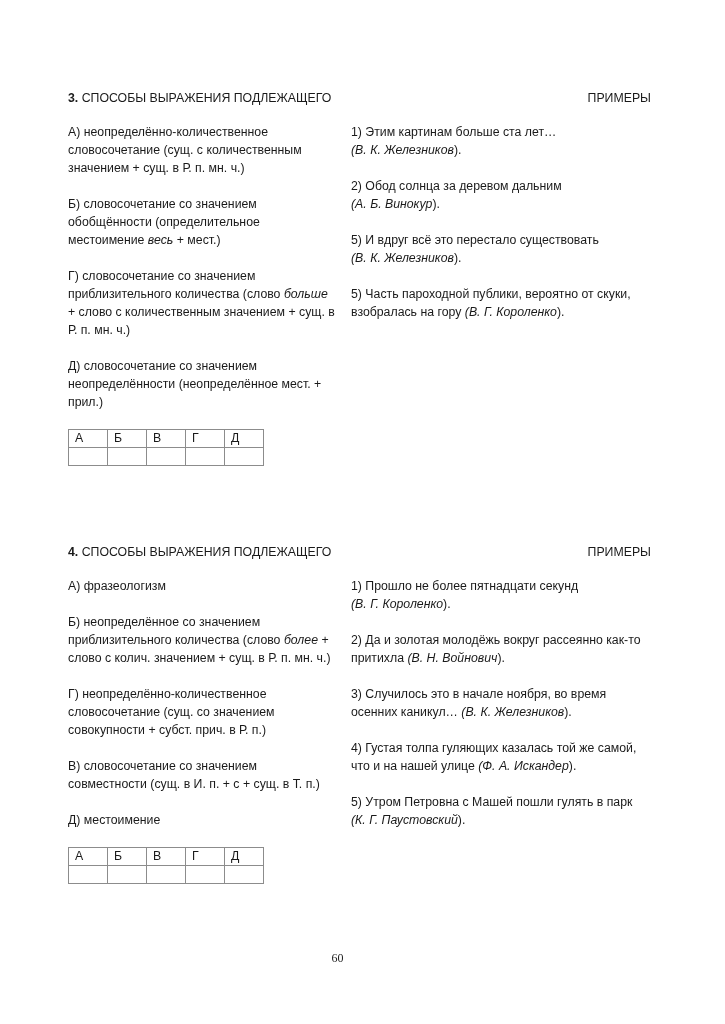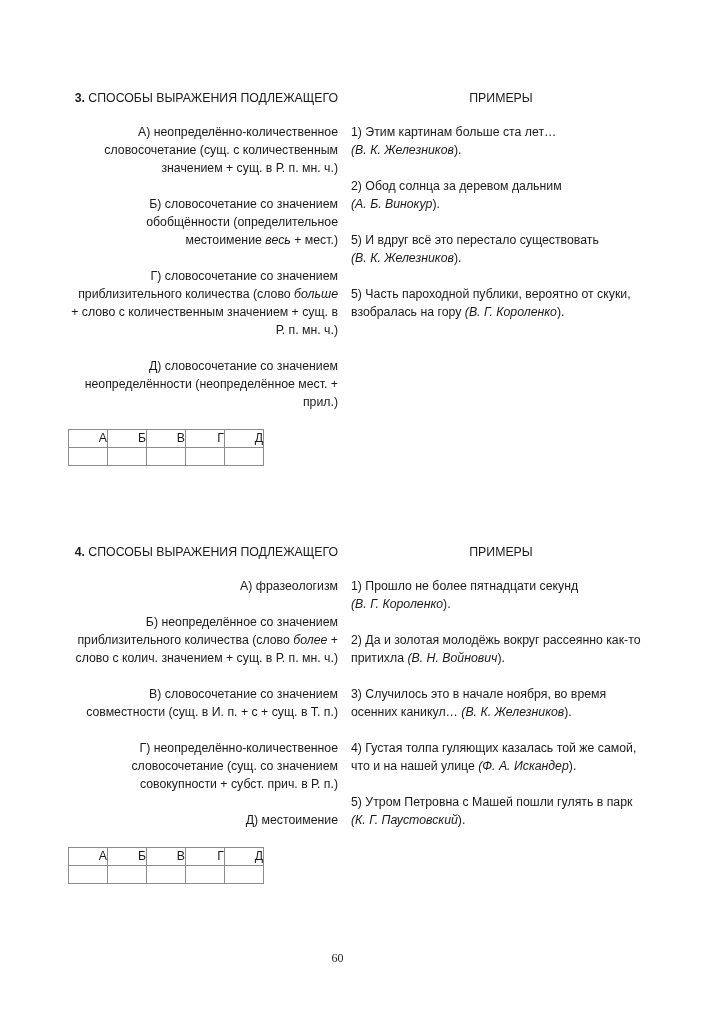--- a/index.html
+++ b/index.html
@@ -1,25 +1,25 @@
 <!DOCTYPE html>
 <html><head>
 <meta charset="utf-8">
 <style>
   html, body { margin: 0; padding: 0; background: #ffffff; }
   body { width: 725px; height: 1024px; position: relative; overflow: hidden;
          font-family: "Liberation Sans", "DejaVu Sans", sans-serif; color: #1a1a1a; }
   .section { position: absolute; left: 68px; width: 590px; }
   .s3 { top: 89px; }
   .s4 { top: 543px; }
-  .col-left { position: absolute; left: 0; top: 0; width: 270px; text-align: right; }
+  .col-left { position: absolute; left: 0; top: 0; width: 270px; }
   .col-right { position: absolute; left: 283px; top: 0; width: 290px; }
   .heading { font-size: 12.3px; line-height: 18px; height: 18px; white-space: nowrap; margin-bottom: 8px; }
   .heading b { font-weight: bold; }
-  .heading-right { text-align: center; width: 300px; }
+  .heading-right { text-align: right; width: 300px; }
   .item { font-size: 12.3px; line-height: 18px; margin: 16px 0 18px 0; }
   .item i { font-style: italic; }
   table.answers { border-collapse: collapse; margin-top: 0; }
   table.answers td { border: 1px solid #8c8c8c; width: 32px; height: 17px; padding: 0 0 0 6px;
                       font-size: 12.3px; line-height: 17px; vertical-align: middle; }
   .page-number { position: absolute; top: 951px; left: 0; width: 675px; text-align: center;
                  font-family: "Liberation Serif", serif; font-size: 12px; color: #222; }
 </style>
 </head>
 <body>
@@ -66,22 +66,22 @@
 </div>
 
 <div class="section s4">
   <div class="col-left">
     <div class="heading">
       <b>4.</b><span> СПОСОБЫ ВЫРАЖЕНИЯ ПОДЛЕЖАЩЕГО</span>
     </div>
     <div class="options">
         <p class="item"><span>А) фразеологизм</span></p>
         <p class="item"><span>Б) неопределённое со значением приблизительного количества (слово </span><i>более</i><span> + слово с колич. значением + сущ. в Р. п. мн. ч.)</span></p>
+        <p class="item"><span>Г) неопределённо-количественное словосочетание (сущ. со значением совокупности + субст. прич. в Р. п.)</span></p>
         <p class="item"><span>В) словосочетание со значением совместности (сущ. в И. п. + с + сущ. в Т. п.)</span></p>
-        <p class="item"><span>Г) неопределённо-количественное словосочетание (сущ. со значением совокупности + субст. прич. в Р. п.)</span></p>
         <p class="item"><span>Д) местоимение</span></p>
       </div>
     <table class="answers">
       <tbody>
           <tr>
         <td>А</td>
         <td>Б</td>
         <td>В</td>
         <td>Г</td>
         <td>Д</td>

